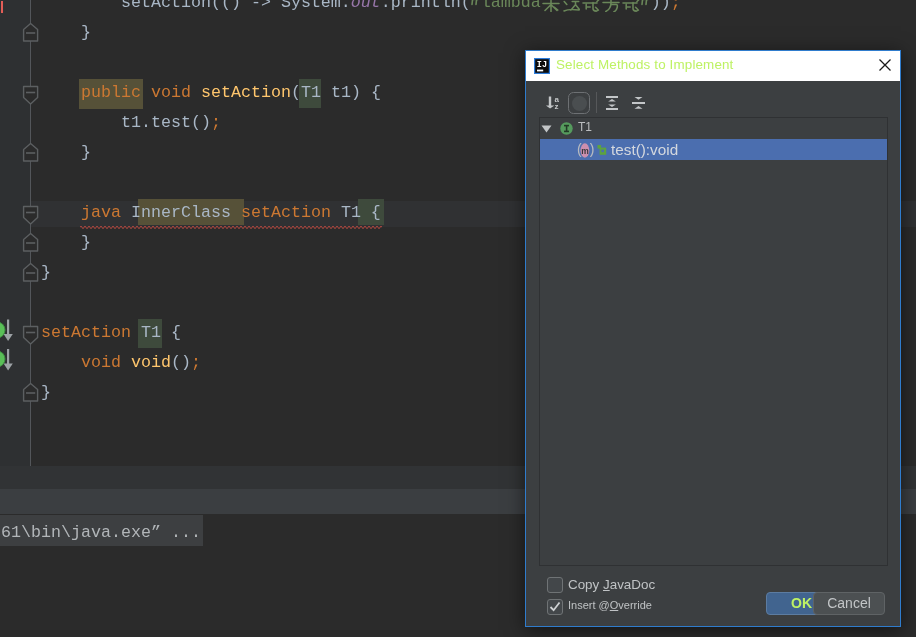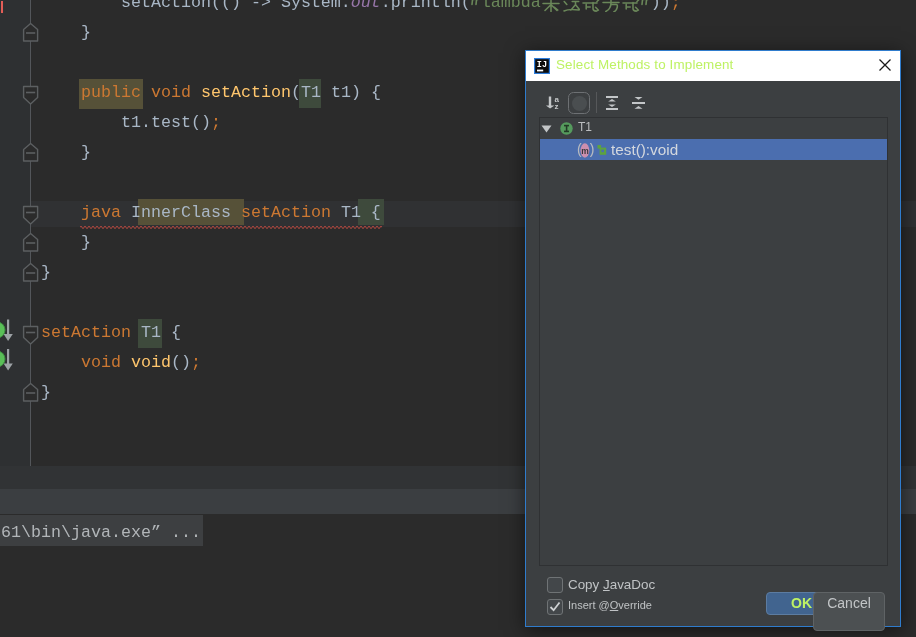--- a/index.html
+++ b/index.html
@@ -184,14 +184,14 @@
 
 <div class="abs" style="left:546.5px;top:576.5px;width:16px;height:16px;border:1.5px solid #6f7375;border-radius:3px;background:#43474a;box-sizing:border-box;"></div>
 <div class="abs" style="left:568px;top:577px;font-size:13.4px;color:#c0c3c5;">Copy <span style="text-decoration:underline;">J</span>avaDoc</div>
 <div class="abs" style="left:546.5px;top:598.5px;width:16px;height:16px;border:1.5px solid #6f7375;border-radius:3px;background:#43474a;box-sizing:border-box;"></div>
 <svg class="abs" style="left:549px;top:600.5px;" width="12" height="12" viewBox="0 0 12 12">
   <path d="M1.5 6 L4.6 9.2 L10.5 1.5" stroke="#ced1d3" stroke-width="1.8" fill="none"></path>
 </svg>
 <div class="abs" style="left:568px;top:599px;font-size:11px;color:#c0c3c5;">Insert @<span style="text-decoration:underline;">O</span>verride</div>
 
 <div class="abs" style="left:729px;top:592px;width:71px;height:23px;background:#41648f;border:1px solid #5c7ca1;border-radius:4px;box-sizing:border-box;font-size:14px;font-weight:bold;color:#bef264;text-align:center;line-height:21px;margin-left:37px;">OK</div>
-<div class="abs" style="left:813px;top:592px;width:72px;height:39px;background:#4c5052;border:1px solid #5f6365;border-radius:4px;box-sizing:border-box;font-size:14px;color:#c2c5c7;text-align:center;line-height:21px;">Cancel</div>
+<div class="abs" style="left:813px;top:592px;width:72px;height:23px;background:#4c5052;border:1px solid #5f6365;border-radius:4px;box-sizing:border-box;font-size:14px;color:#c2c5c7;text-align:center;line-height:21px;">Cancel</div>
 
 </div>
 </body></html>

